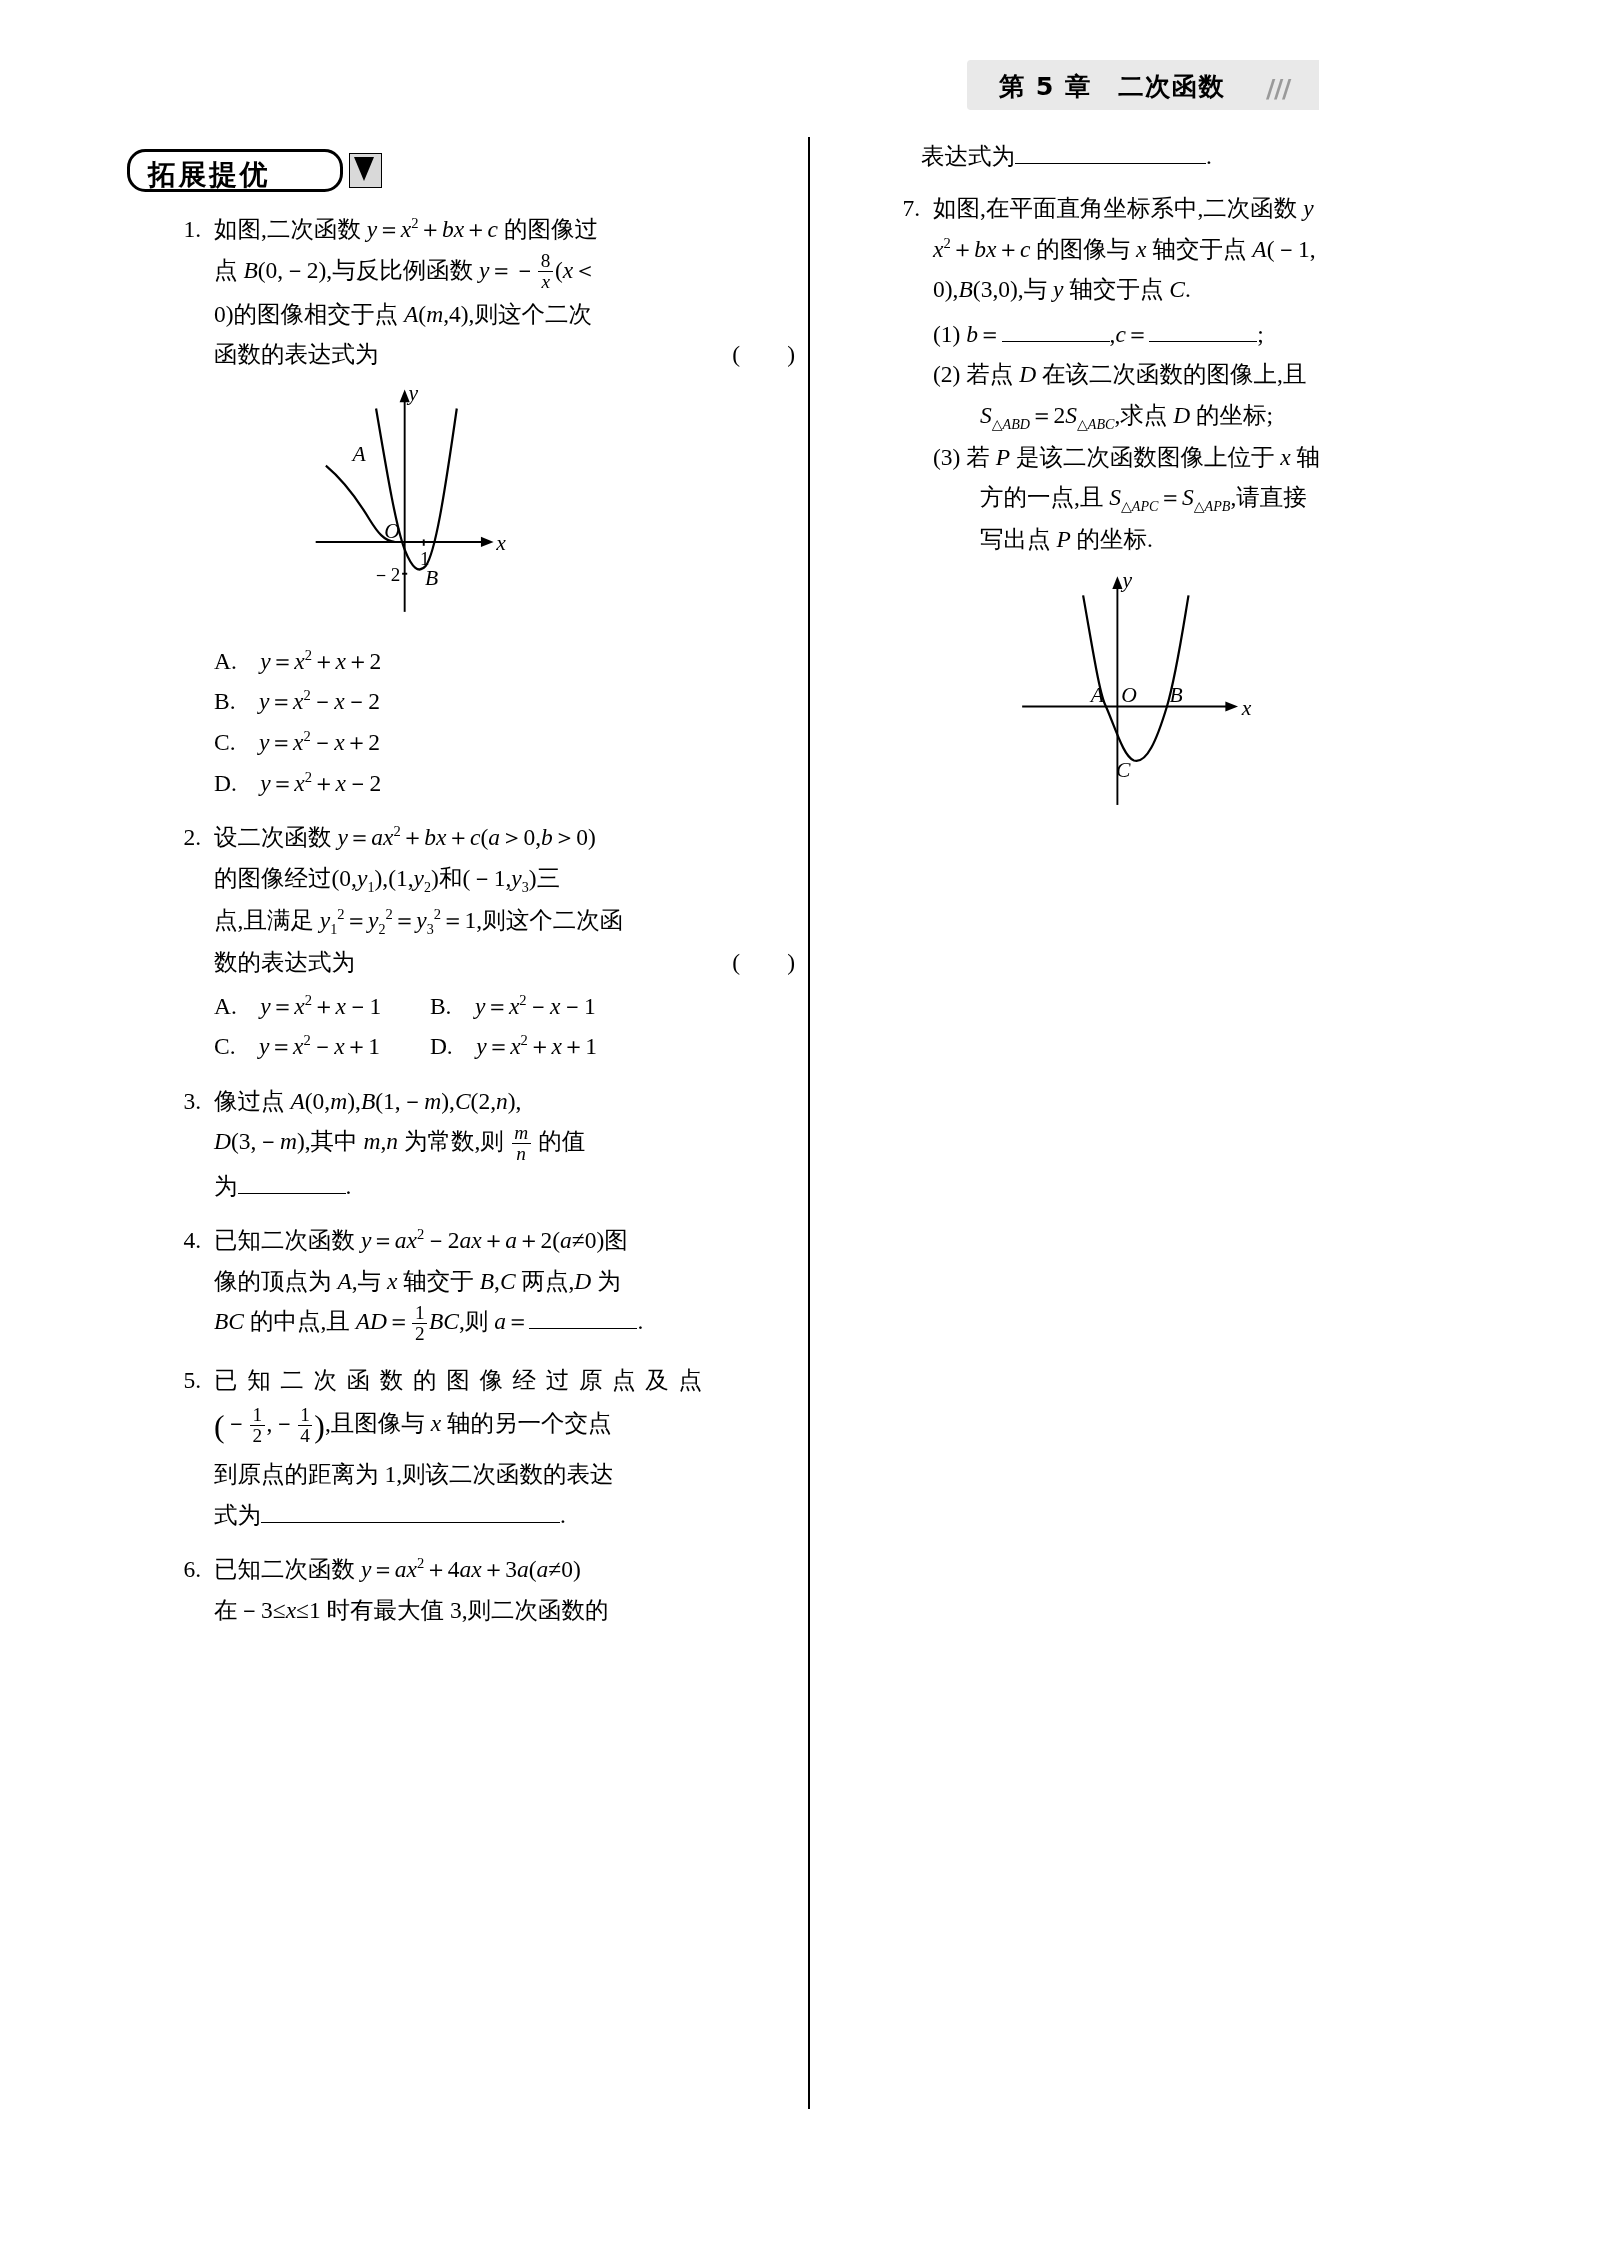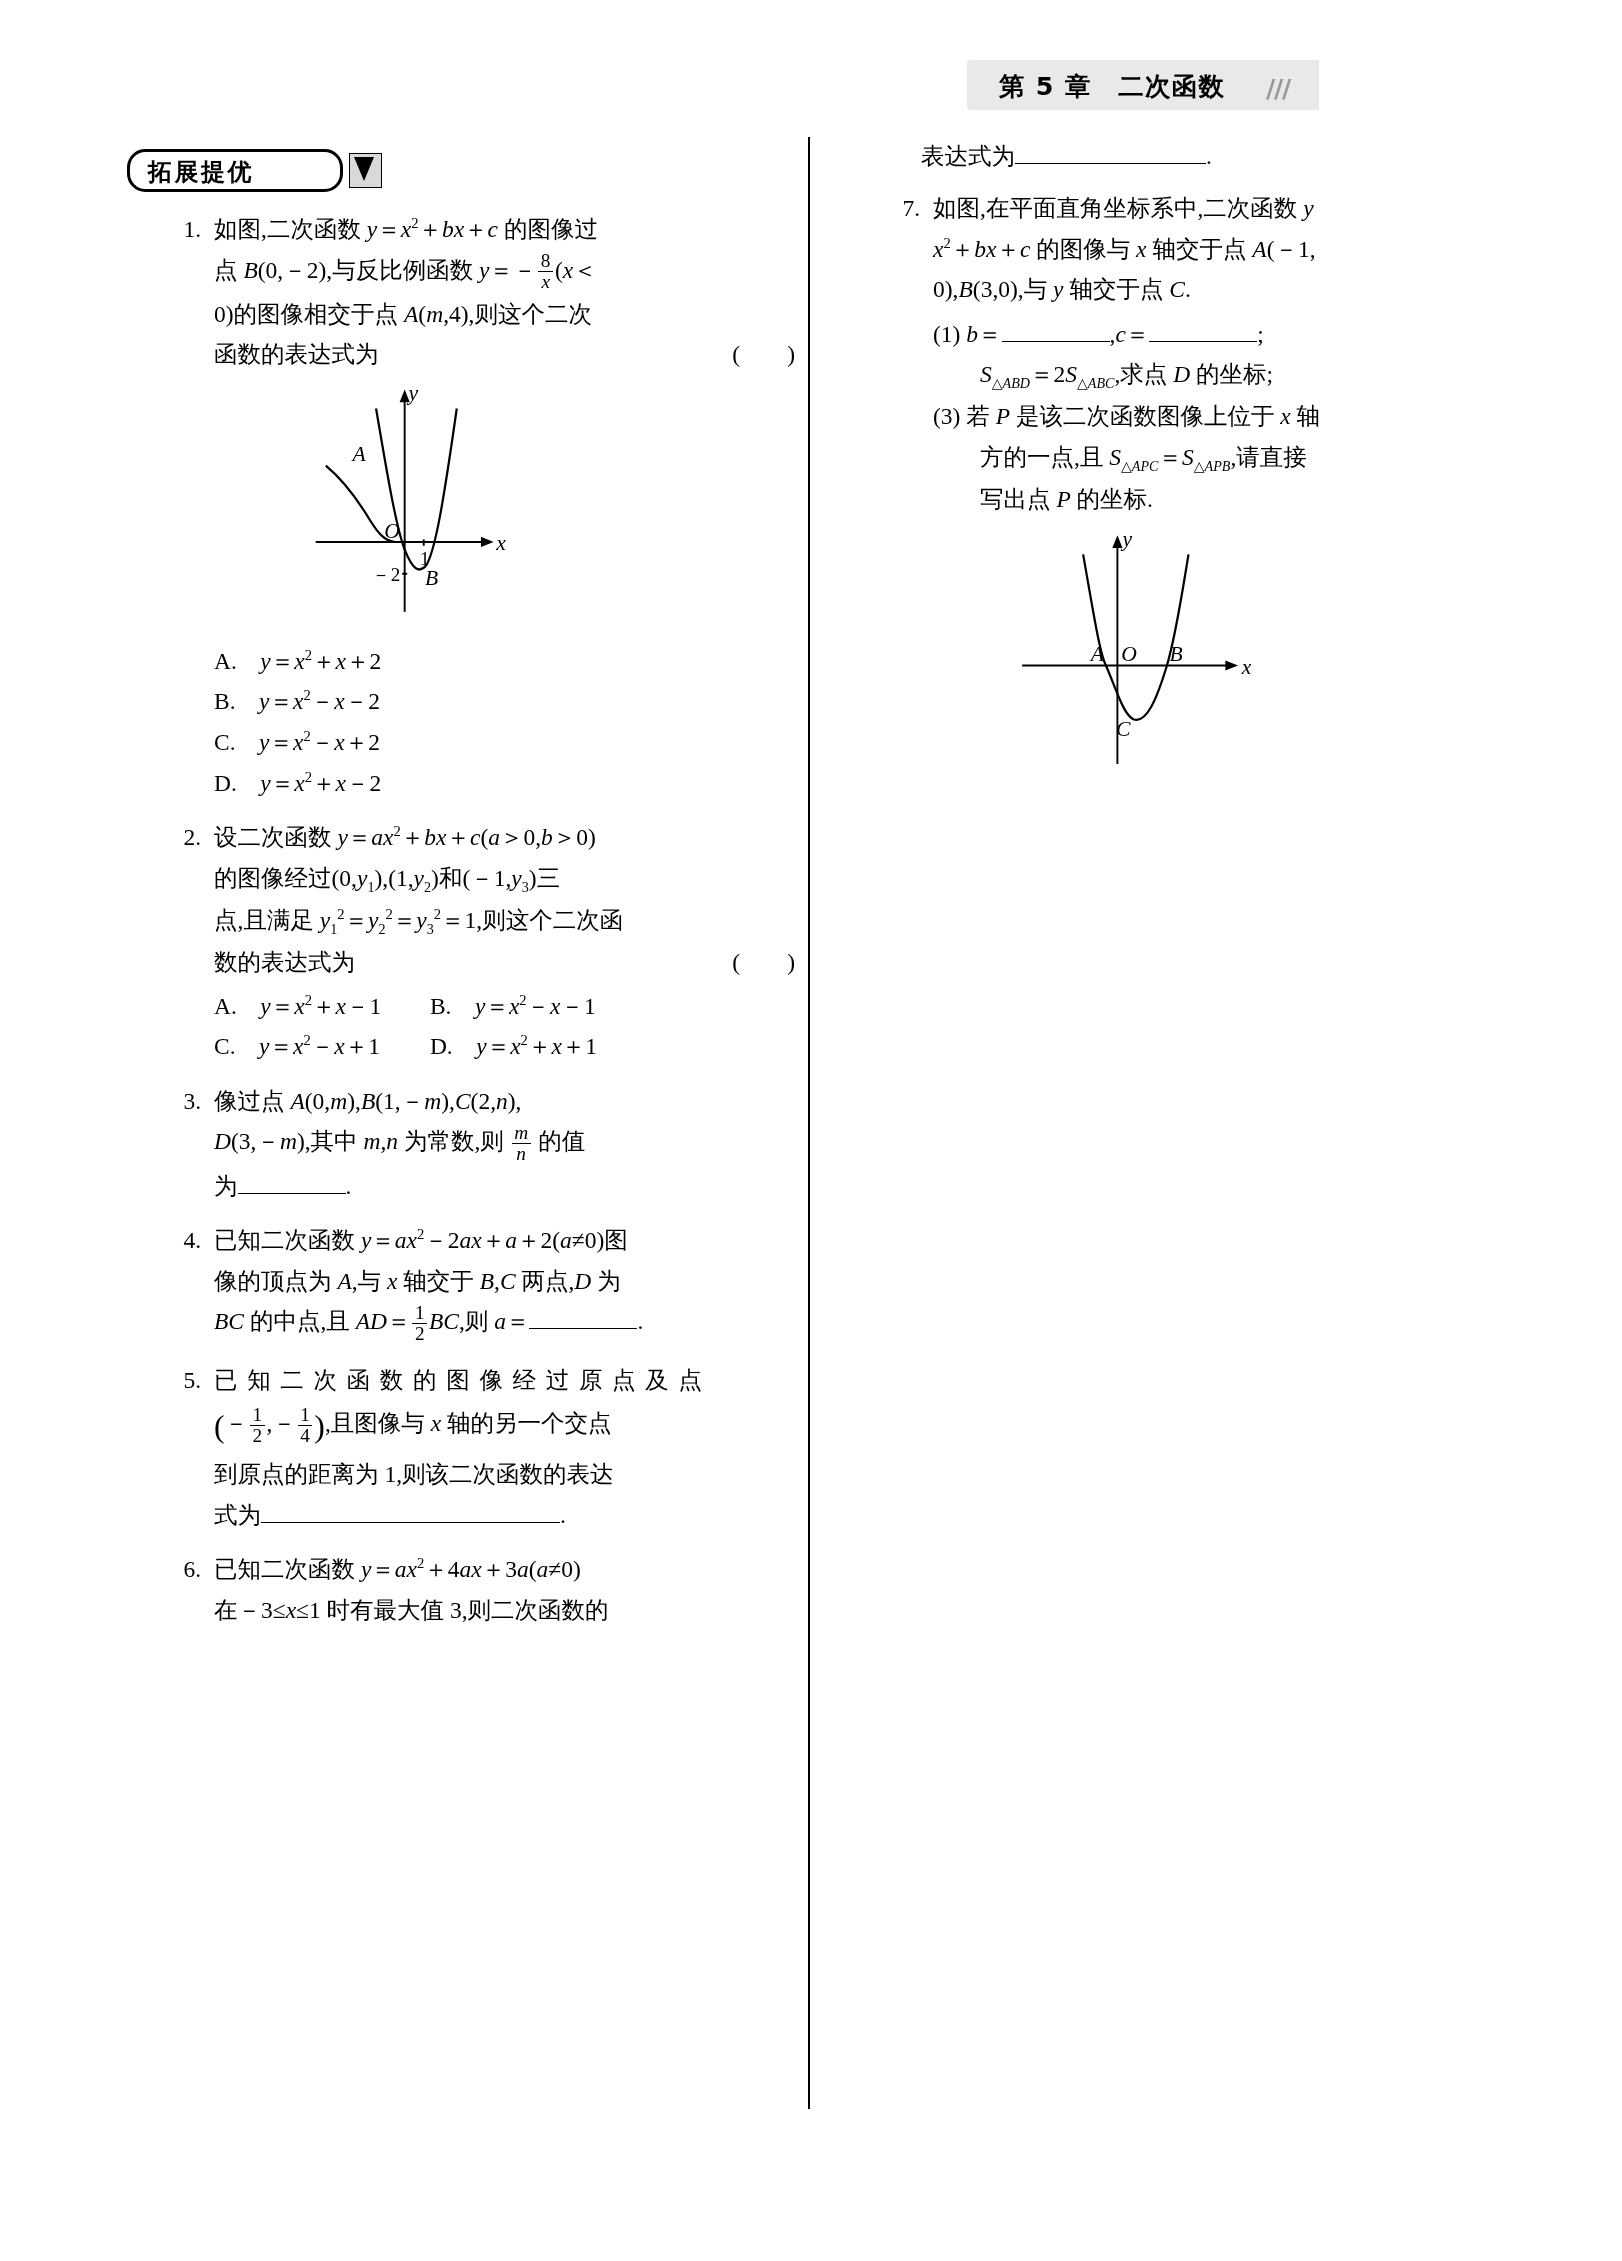--- a/index.html
+++ b/index.html
@@ -43,21 +43,21 @@
   }
 
   
   .sec-tag {
     position:absolute; left:127px; top:149px; width:210px; height:37px;
     background:#ffffff; border:3.2px solid #000; border-radius:18.4px;
   }
   .sec-tag-label {
     position:absolute; left:148px; top:156px;
     font-family:"DejaVu Sans", sans-serif;
-    font-weight:bold; font-size:24px; letter-spacing:2.5px;
+    font-weight:bold; font-size:28px; letter-spacing:2.5px;
     white-space:nowrap;
   }
   .sec-flag {
     position:absolute; left:349px; top:153px; width:30.5px; height:33px;
     background:#d9d9d9; border:1.9px solid #000;
   }
   .sec-flag:after {
     content:"";
     position:absolute; left:3.8px; top:2.5px;
     border-left:10.2px solid transparent;
@@ -294,20 +294,23 @@
           <i>x</i><span class="sup">2</span>＋<i>bx</i>＋<i>c</i> 的图像与 <i>x</i> 轴交于点 <i>A</i>(－1,
         </div>
         <div class="p">
           0),<i>B</i>(3,0),与 <i>y</i> 轴交于点 <i>C</i>.
         </div>
 
         <div class="p" style="margin-top:6.4px;">
           (1) <i>b</i>＝<span class="ul ul-s"></span>,<i>c</i>＝<span class="ul ul-s"></span>;
         </div>
 
+        <div class="p">
+          (2) 若点 <i>D</i> 在该二次函数的图像上,且
+        </div>
         <div class="p sub-body">
           <i>S</i><span class="sub2">△<i>ABD</i></span>＝2<i>S</i><span class="sub2">△<i>ABC</i></span>,求点 <i>D</i> 的坐标;
         </div>
 
         <div class="p">
           (3) 若 <i>P</i> 是该二次函数图像上位于 <i>x</i> 轴上
         </div>
         <div class="p sub-body">
           方的一点,且 <i>S</i><span class="sub2">△<i>APC</i></span>＝<i>S</i><span class="sub2">△<i>APB</i></span>,请直接
         </div>

